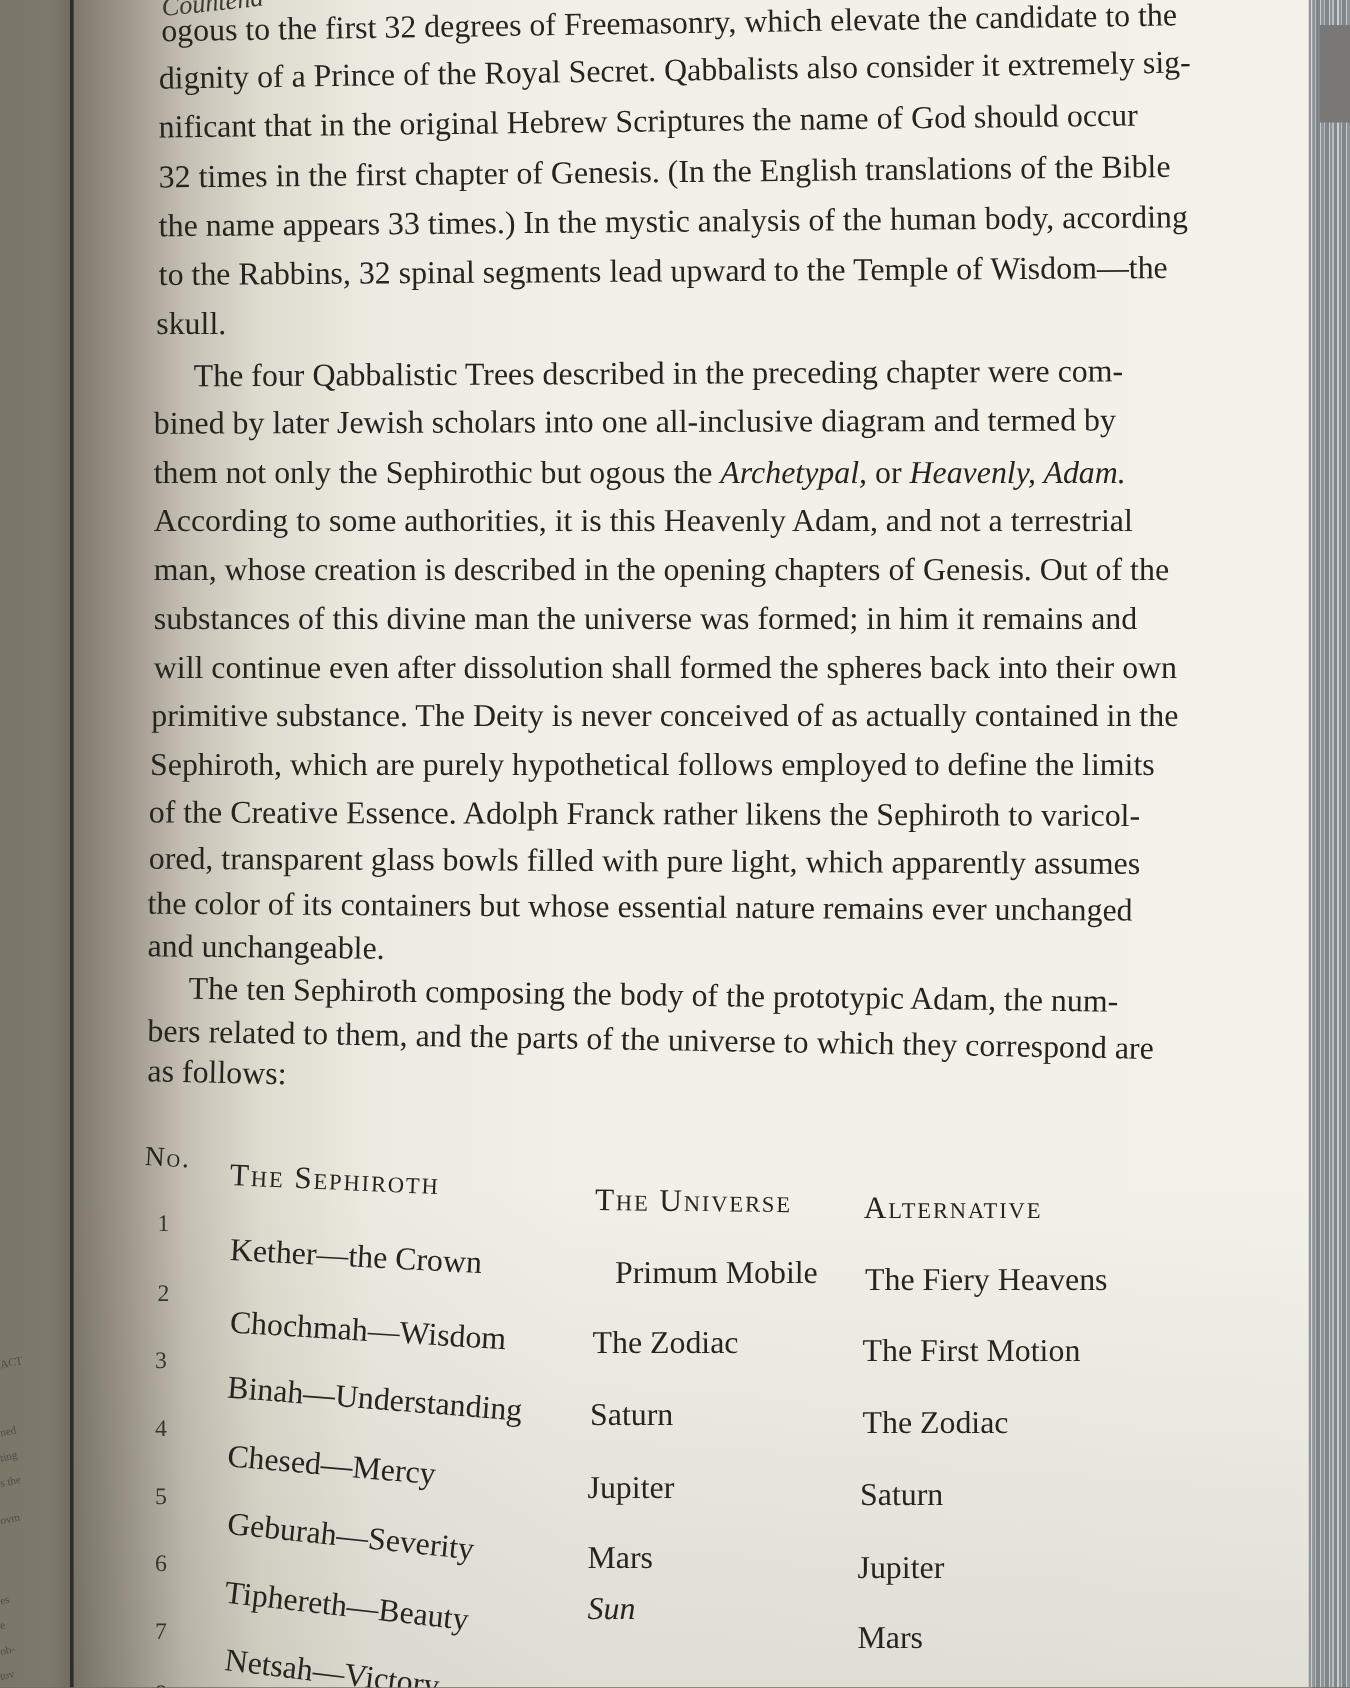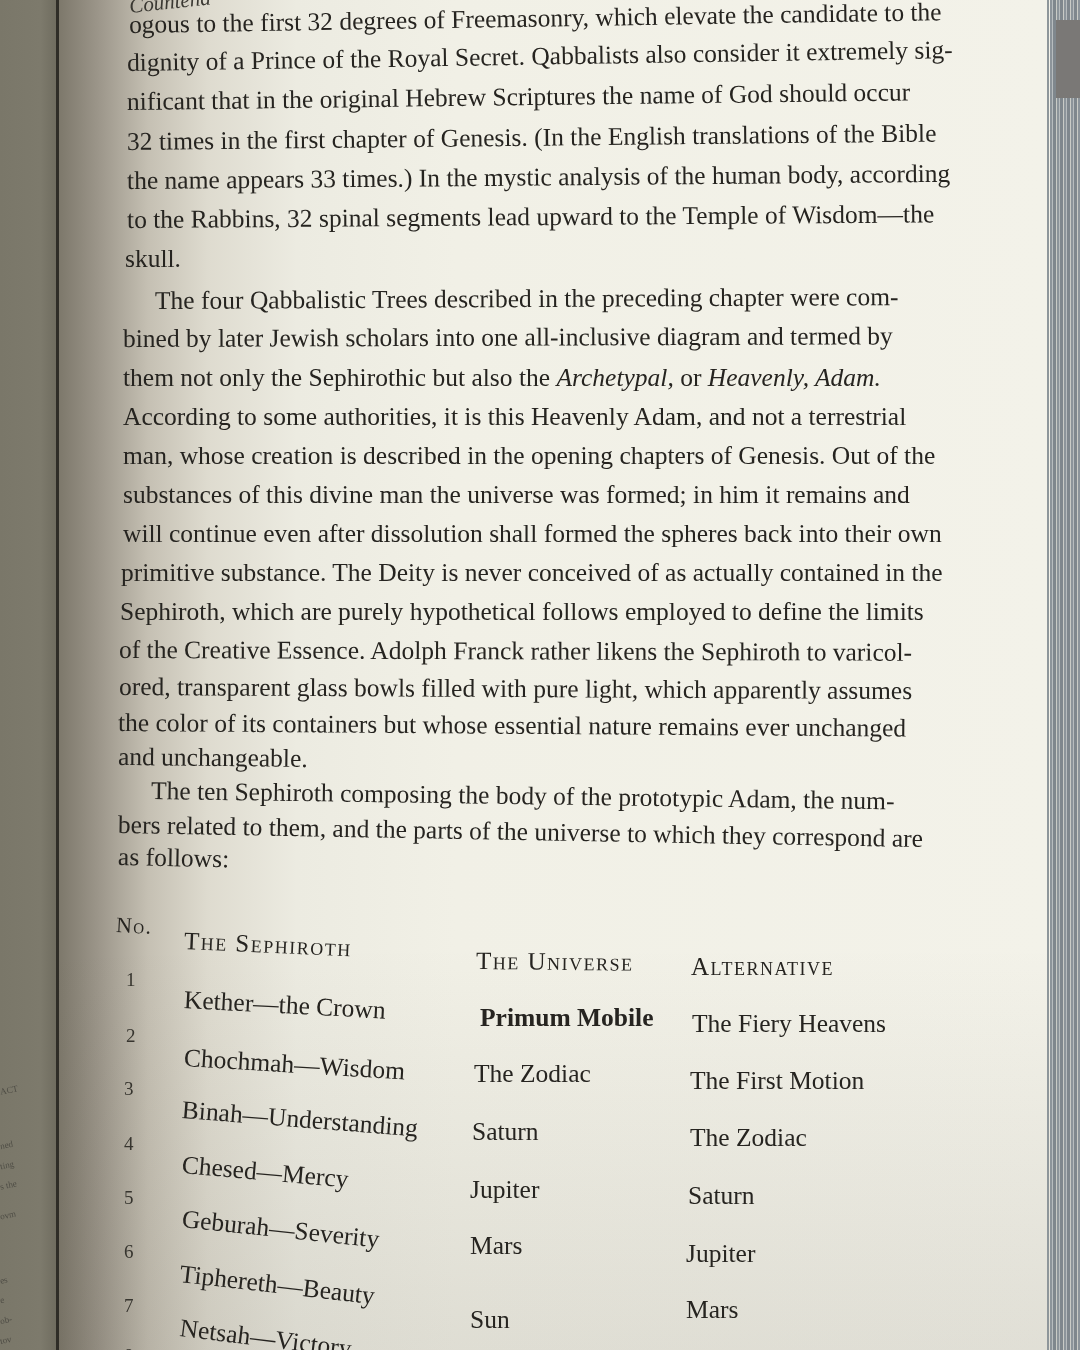--- a/index.html
+++ b/index.html
@@ -164,21 +164,21 @@
   <div class="line" style="top:117px; left:0px; transform:rotate(-0.6deg); transform-origin:left;">32 times in the first chapter of Genesis. (In the English translations of the Bible</div>
   <div class="line" style="top:156px; left:0px; transform:rotate(-0.5deg); transform-origin:left;">the name appears 33 times.) In the mystic analysis of the human body, according</div>
   <div class="line" style="top:195px; left:0px; transform:rotate(-0.4deg); transform-origin:left;">to the Rabbins, 32 spinal segments lead upward to the Temple of Wisdom—the</div>
   <div class="line" style="top:234px; left:-2px;">skull.</div>
 </div>
 
 <div class="text para2">
   <div class="line" style="top:0px; left:32px; transform:rotate(-0.3deg); transform-origin:left;">The four Qabbalistic Trees described in the preceding chapter were com-</div>
   <div class="line" style="top:38px; left:0px; transform:rotate(-0.2deg); transform-origin:left;">bined by later Jewish scholars into one all-inclusive diagram and termed by</div>
   <div class="line" style="top:77px; left:0px;">
-    <span>them not only the Sephirothic but also the </span><em>Archetypal,</em><span> or </span><em>Heavenly, Adam.</em>
+    <span>them not only the Sephirothic but ogous the </span><em>Archetypal,</em><span> or </span><em>Heavenly, Adam.</em>
   </div>
   <div class="line" style="top:116px; left:0px;">According to some authorities, it is this Heavenly Adam, and not a terrestrial</div>
   <div class="line" style="top:155px; left:0px;text-align:center;">man, whose creation is described in the opening chapters of Genesis. Out of the</div>
   <div class="line" style="top:194px; left:0px;">substances of this divine man the universe was formed; in him it remains and</div>
   <div class="line" style="top:233px; left:0px;">will continue even after dissolution shall formed the spheres back into their own</div>
   <div class="line" style="top:272px; left:-2px;">primitive substance. The Deity is never conceived of as actually contained in the</div>
   <div class="line" style="top:311px; left:-3px;">Sephiroth, which are purely hypothetical follows employed to define the limits</div>
   <div class="line" style="top:349px; left:-4px; transform:rotate(0.2deg); transform-origin:left;">of the Creative Essence. Adolph Franck rather likens the Sephiroth to varicol-</div>
   <div class="line" style="top:386px; left:-4px; transform:rotate(0.3deg); transform-origin:left;">ored, transparent glass bowls filled with pure light, which apparently assumes</div>
   <div class="line" style="top:422px; left:-5px; transform:rotate(0.4deg); transform-origin:left;">the color of its containers but whose essential nature remains ever unchanged</div>
@@ -192,21 +192,21 @@
 </div>
 
 <div class="table">
   <div class="th" style="left:0px; top:8px; font-size:22px; transform:rotate(3deg);">No.</div>
   <div class="th" style="left:68px; top:22px; transform:rotate(2.5deg); transform-origin:left;">The Sephiroth</div>
   <div class="th" style="left:360px; top:42px; transform:rotate(0.6deg); transform-origin:left;">The Universe</div>
   <div class="th" style="left:575px; top:48px;">Alternative</div>
 
   <div class="num" style="left:10px; top:64px;">1</div>
   <div class="cell" style="left:68px; top:80px; transform:rotate(3deg); transform-origin:left;">Kether—the Crown</div>
-  <div class="cell" style="left:364px; top:98px;font-weight:bold;">Primum Mobile</div>
+  <div class="cell" style="left:376px; top:98px;">Primum Mobile</div>
   <div class="cell" style="left:576px; top:104px;">The Fiery Heavens</div>
 
   <div class="num" style="left:10px; top:120px;">2</div>
   <div class="cell" style="left:68px; top:138px; transform:rotate(3.5deg); transform-origin:left;">Chochmah—Wisdom</div>
   <div class="cell" style="left:358px; top:154px;">The Zodiac</div>
   <div class="cell" style="left:574px; top:161px;">The First Motion</div>
 
   <div class="num" style="left:8px; top:173px;">3</div>
   <div class="cell" style="left:66px; top:190px; transform:rotate(4.5deg); transform-origin:left;">Binah—Understanding</div>
   <div class="cell" style="left:356px; top:212px;">Saturn</div>
@@ -217,20 +217,20 @@
   <div class="cell" style="left:354px; top:270px;">Jupiter</div>
   <div class="cell" style="left:572px; top:276px;">Saturn</div>
 
   <div class="num" style="left:8px; top:282px;">5</div>
   <div class="cell" style="left:66px; top:299px; transform:rotate(6deg); transform-origin:left;">Geburah—Severity</div>
   <div class="cell" style="left:354px; top:326px;">Mars</div>
   <div class="cell" style="left:570px; top:334px;">Jupiter</div>
 
   <div class="num" style="left:8px; top:336px;">6</div>
   <div class="cell" style="left:64px; top:354px; transform:rotate(6.5deg); transform-origin:left;">Tiphereth—Beauty</div>
-  <div class="cell" style="left:354px; top:400px;">Sun</div>
+  <div class="cell" style="left:354px; top:367px;font-style:italic;">Sun</div>
   <div class="cell" style="left:570px; top:390px;">Mars</div>
 
   <div class="num" style="left:8px; top:390px;">7</div>
   <div class="cell" style="left:64px; top:408px; transform:rotate(7deg); transform-origin:left;">Netsah—Victory</div>
 
   <div class="num" style="left:8px; top:440px;">8</div>
 </div>
 
 </body></html>

